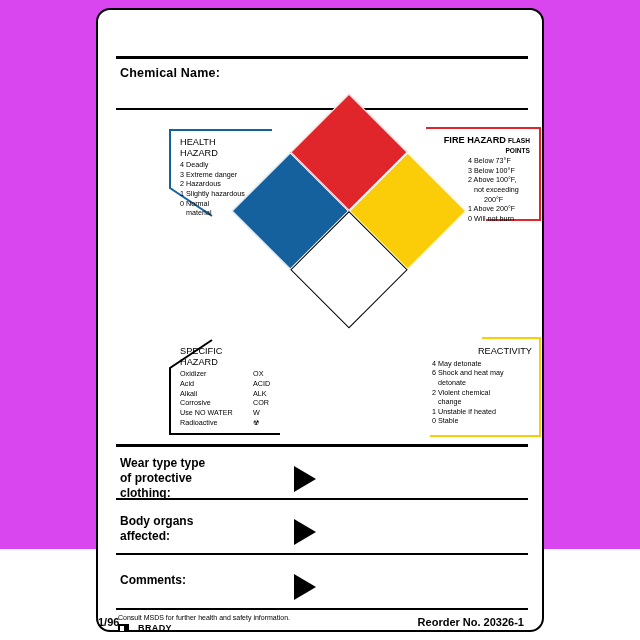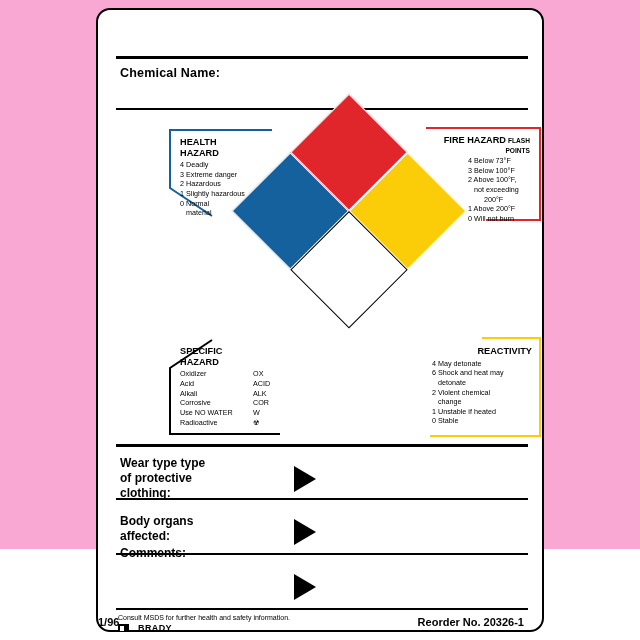--- a/index.html
+++ b/index.html
@@ -10,21 +10,21 @@
     width: 640px;
     height: 640px;
     background: #ffffff;
     font-family: "Liberation Sans", sans-serif;
     overflow: hidden;
   }
   #page {
     position: relative;
     width: 640px;
     height: 549px;
-    background: #f9a8d4;
+    background: #d946ef;
   }
   
   #label {
     position: absolute;
     left: 96px;
     top: 8px;
     width: 448px;
     height: 624px;
     border: 2px solid #000;
     border-radius: 14px;
@@ -83,21 +83,21 @@
 
   
   .box {
     position: absolute;
     box-sizing: border-box;
     font-size: 7.2px;
     line-height: 1.34;
     color: #000;
   }
   .box .title {
-    font-weight: bold;
+    font-weight: normal;
     font-size: 9.2px;
     line-height: 1.15;
     margin-bottom: 2px;
   }
   .box .row { white-space: nowrap; }
   .box .sub { padding-left: 6px; }
 
   
   #health {
     left: 68px;
@@ -169,21 +169,21 @@
   
   .field-label {
     position: absolute;
     font-size: 12px;
     font-weight: bold;
     line-height: 1.25;
     color: #000;
   }
   #lbl-cloth { left: 22px; top: 446px; }
   #lbl-organ { left: 22px; top: 504px; }
-  #lbl-comm  { left: 22px; top: 536px; }
+  #lbl-comm  { left: 22px; top: 563px; }
 
   .arrow {
     position: absolute;
     width: 0;
     height: 0;
     border-left: 22px solid #000;
     border-top: 13px solid transparent;
     border-bottom: 13px solid transparent;
   }
   #arrow-cloth { left: 196px; top: 456px; }

